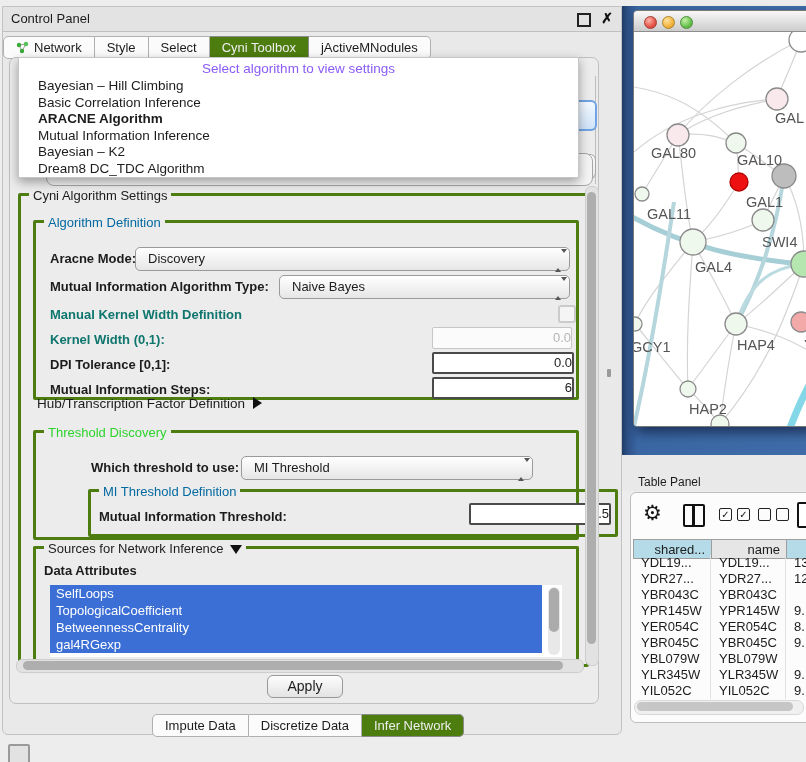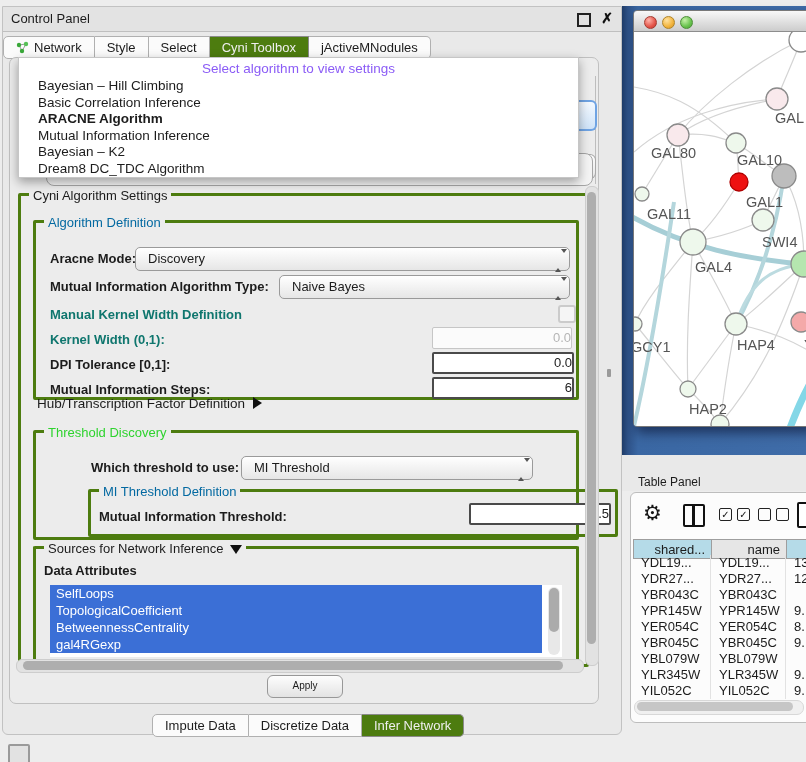--- a/index.html
+++ b/index.html
@@ -73,21 +73,21 @@
   
   #vscroll{position:absolute;left:575px;top:128px;width:12px;height:478px;background:#e2e2e2;
            border:1px solid #cdcdcd;border-radius:6px;}
   #vthumb{position:absolute;left:0.5px;top:5px;width:9px;height:452px;background:#aeaeae;border-radius:5px;}
   #hscroll{position:absolute;left:6px;top:601px;width:566px;height:12px;background:#e2e2e2;
            border:1px solid #cdcdcd;border-radius:6px;}
   #hthumb{position:absolute;left:6px;top:0.5px;width:540px;height:9px;background:#aeaeae;border-radius:5px;}
   
   #apply-btn{position:absolute;left:50%;top:617px;width:74px;height:21px;margin-left:-37px;
              background:linear-gradient(#fdfdfd,#e3e3e3);border:1px solid #989898;border-radius:6px;
-             font-size:10px;text-align:center;line-height:20px;}
+             font-size:14px;text-align:center;line-height:20px;}
   
   #bottom-tabs{position:absolute;left:149px;top:707px;display:flex;}
   
   #popup{position:absolute;left:18px;top:57px;width:559px;height:119px;background:#fff;
          border:1px solid #c6c6c6;box-shadow:0 4px 10px rgba(0,0,0,0.35);z-index:60;}
   #popup-ph{position:absolute;left:0;top:3px;width:100%;text-align:center;color:#8b5cf6;font-size:13.5px;}
   #popup-list{position:absolute;left:19px;top:20px;right:4px;}
   .pop-item{font-size:13.5px;height:16.5px;line-height:16.5px;white-space:nowrap;}
   .pop-item.bold{font-weight:bold;}
   

